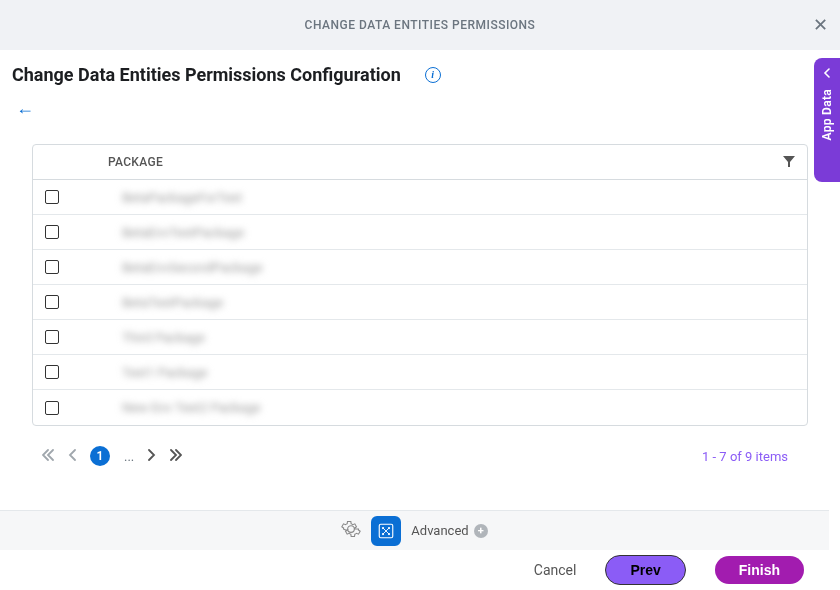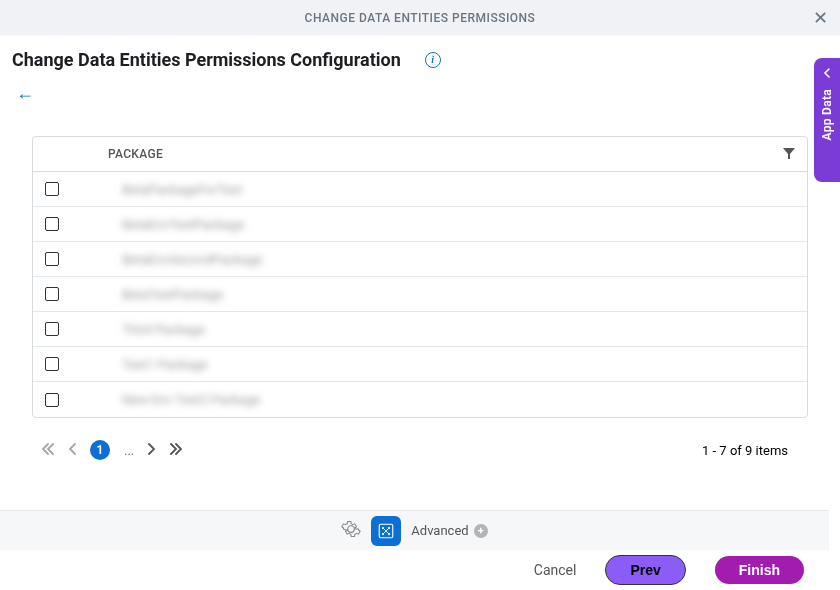--- a/index.html
+++ b/index.html
@@ -1,44 +1,44 @@
 <!DOCTYPE html>
 <html><head>
   <meta charset="utf-8">
   <style>
     * { box-sizing: border-box; margin: 0; padding: 0; }
     body { font-family: -apple-system, BlinkMacSystemFont, 'Segoe UI', Roboto, Arial, sans-serif; width: 840px; height: 590px; background: #fff; overflow: hidden; position: relative; }
     
-    .titlebar { height: 35px; background: #f0f2f5; display: flex; align-items: center; justify-content: center; position: relative; }
+    .titlebar { height: 50px; background: #f0f2f5; display: flex; align-items: center; justify-content: center; position: relative; }
     .titlebar-text { font-size: 12px; letter-spacing: 0.5px; color: #6b757f; font-weight: 500; }
     .close-btn { position: absolute; right: 12px; top: 50%; transform: translateY(-50%); cursor: pointer; color: #6b757f; font-size: 18px; line-height: 1; }
     
     .content { padding: 14px 12px 0 12px; }
     .page-title-row { display: flex; align-items: center; gap: 24px; margin-bottom: 12px; }
     .page-title { font-size: 18px; font-weight: 700; color: #1c1e21; }
     .info-icon { width: 16px; height: 16px; border: 1.5px solid #0b6fd4; border-radius: 50%; display: flex; align-items: center; justify-content: center; color: #0b6fd4; font-size: 10px; font-weight: 700; font-family: Georgia, serif; font-style: italic; }
     
     .back-arrow { color: #0b6fd4; font-size: 18px; margin-left: 4px; cursor: pointer; margin-bottom: 20px; display: inline-block; }
     
-    .table-container { margin: 12px 20px; border: 1px solid #d6dbdf; border-radius: 4px; overflow: hidden; }
+    .table-container { margin: 5px 20px; border: 1px solid #d6dbdf; border-radius: 4px; overflow: hidden; }
     .table-header { height: 35px; display: flex; align-items: center; padding: 0 12px; border-bottom: 1px solid #d6dbdf; position: relative; }
     .th-package { font-size: 12px; letter-spacing: 0.3px; color: #555; margin-left: 63px; font-weight: 500; }
     .filter-icon { position: absolute; right: 12px; color: #555; cursor: pointer; }
     
     .table-row { height: 35px; display: flex; align-items: center; padding: 0 12px; border-bottom: 1px solid #e4e8eb; }
     .table-row:last-child { border-bottom: none; }
     .checkbox { width: 14px; height: 14px; border: 1px solid #333; border-radius: 2px; cursor: pointer; }
     .blurred-text { margin-left: 63px; color: #999; filter: blur(3.5px); font-size: 13px; }
     
     .pager { margin: 10px 20px 0 20px; height: 40px; display: flex; align-items: center; }
     .pager-left { display: flex; align-items: center; gap: 14px; margin-left: 10px; }
     .pager-arrow { color: #a0a7ad; cursor: pointer; font-size: 13px; }
     .pager-page-active { width: 20px; height: 20px; background: #0b6fd4; color: #fff; border-radius: 50%; display: flex; align-items: center; justify-content: center; font-size: 12px; font-weight: 600; cursor: pointer; }
     .pager-ellipsis { color: #6b757f; font-size: 13px; }
-    .pager-info { margin-left: auto; margin-right: 20px; font-size: 13px; color: #000000; }
+    .pager-info { margin-left: auto; margin-right: 20px; font-size: 13px; color: #8b5cf6; }
     
     .appdata-tab { position: absolute; right: 0; top: 58px; width: 26px; height: 124px; background: #7b3bd7; border-radius: 8px 0 0 8px; display: flex; flex-direction: column; align-items: center; justify-content: flex-start; padding-top: 10px; cursor: pointer; }
     .appdata-chevron { color: #fff; font-size: 11px; margin-bottom: 8px; }
     .appdata-label { color: #fff; font-size: 12px; font-weight: 600; writing-mode: vertical-rl; transform: rotate(180deg); letter-spacing: 0.3px; }
     
     .toolbar { position: absolute; bottom: 40px; left: 0; right: 11px; height: 40px; display: flex; align-items: center; justify-content: center; gap: 10px; background: #f6f7f8; border-top: 1px solid #e4e8eb; }
     .gear-icon { color: #888; cursor: pointer; }
     .primary-sq-btn { width: 30px; height: 30px; background: #0b6fd4; border-radius: 6px; display: flex; align-items: center; justify-content: center; cursor: pointer; border: 2px solid #0b6fd4; }
     .primary-sq-btn svg { width: 18px; height: 18px; }
     .advanced-row { display: flex; align-items: center; gap: 5px; color: #555; font-size: 13px; cursor: pointer; }

